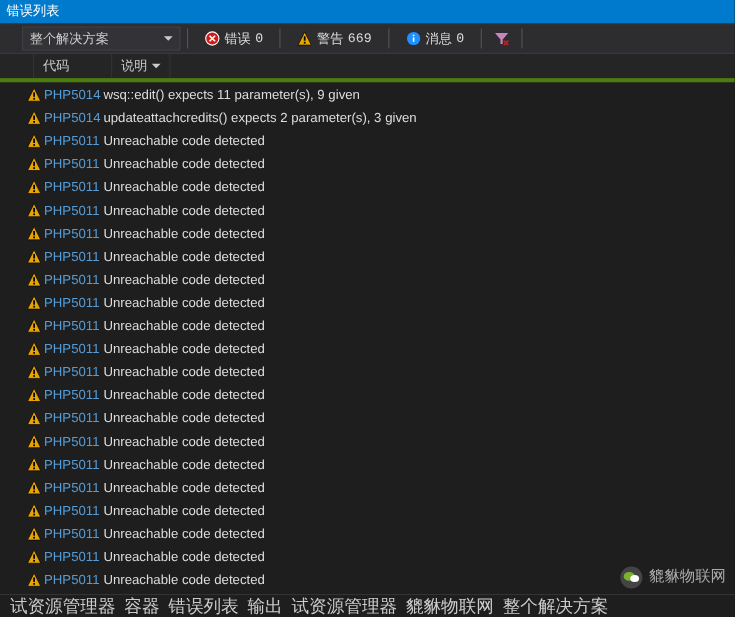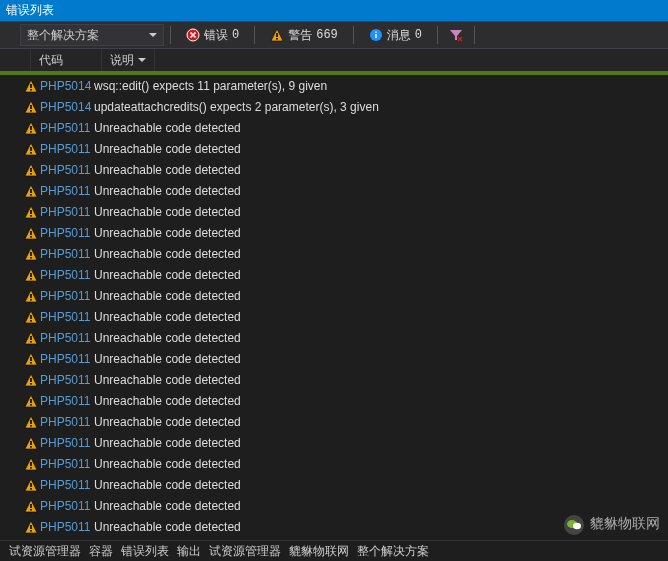--- a/index.html
+++ b/index.html
@@ -14,21 +14,21 @@
   .ic-warn svg{display:block;}
   .ic-info svg{display:block;}
   .ic-clear svg{display:block;}
   .header{display:flex;align-items:center;background:#252526;border-bottom:4px solid #4d7c0f;height:22px;color:#ccc;}
   .hcell{padding:0 8px;border-right:1px solid #333;display:flex;align-items:center;gap:4px;height:100%;cursor:default;}
   .rows{overflow:hidden;background:#1e1e1e;}
   .row{display:flex;align-items:center;height:21px;padding-left:22px;}
   .cell-ic{width:18px;display:flex;align-items:center;justify-content:center;}
   .cell-code{width:54px;color:#569cd6;cursor:pointer;}
   .cell-desc{flex:1;color:#ddd;}
-  .statusbar{position:absolute;left:0;right:0;bottom:0;height:20px;background:#1e1e1e;border-top:1px solid #333;display:flex;align-items:center;gap:2px;padding:0 6px;color:#ccc;font-size:12px;}
+  .statusbar{position:absolute;left:0;right:0;bottom:0;height:20px;background:#1e1e1e;border-top:1px solid #333;display:flex;align-items:center;gap:2px;padding:0 6px;color:#ccc;font-size:16px;}
   .sb-item{cursor:default;padding:0 3px;white-space:nowrap;}
   .watermark{position:absolute;right:8px;bottom:26px;display:flex;align-items:flex-start;gap:6px;color:#aaa;font-size:14px;}
   .wm-logo{width:20px;height:20px;border-radius:50%;background:#444;display:flex;align-items:center;justify-content:center;color:#9e9;font-size:11px;}
   .chev{width:0;height:0;border-left:4px solid transparent;border-right:4px solid transparent;border-top:4px solid #ccc;display:inline-block;}
 </style>
 </head>
 <body>
 
 <div class="panel-title">错误列表</div>
 

